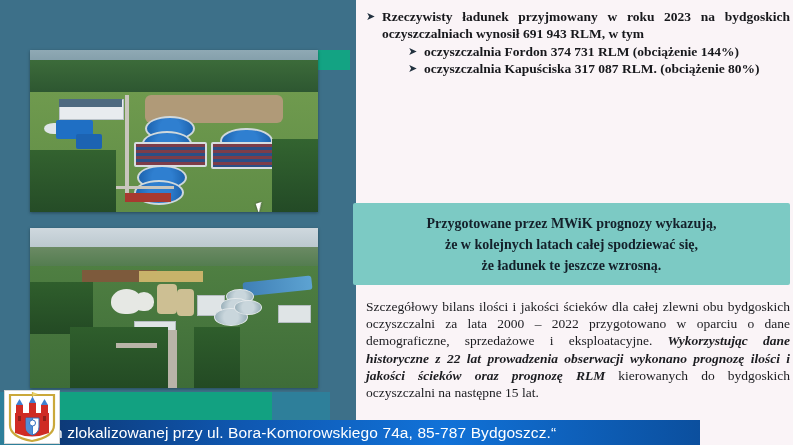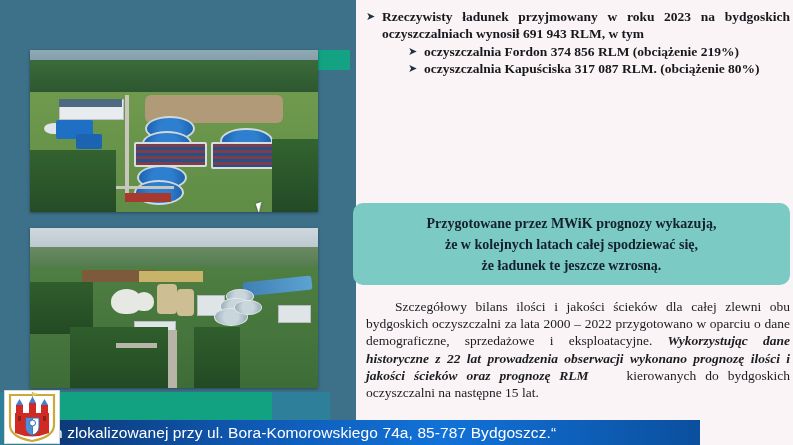--- a/index.html
+++ b/index.html
@@ -197,21 +197,21 @@
   }
 
   
   .callout {
     position: absolute;
     left: -5px;
     top: 203px;
     width: 437px;
     height: 82px;
     background: #7ccac4;
-    border-radius: 10px;
+    border-radius: 2px;
     display: flex;
     align-items: center;
     justify-content: center;
   }
   .callout-inner {
     text-align: center;
     font-family: "Liberation Serif", serif;
     font-weight: bold;
     font-size: 14px;
     line-height: 21px;
@@ -224,21 +224,21 @@
     left: 8px;
     top: 298px;
     width: 424px;
     font-family: "Liberation Serif", serif;
     font-size: 13.5px;
     line-height: 17.2px;
     text-align: justify;
     text-justify: inter-word;
     color: #1b1c20;
   }
-  .lower-para .lead { font-weight: normal; margin-left: 29px; }
+  .lower-para .lead { font-weight: normal; }
   .lower-para .strong { font-weight: bold; font-style: italic; }
 
   
   .green-bar {
     position: absolute;
     left: 60px; top: 392px;
     width: 212px; height: 28px;
     background: #12a181;
   }
   .green-bar2 {
@@ -355,21 +355,21 @@
     <div class="bullets">
 
       <div class="b-l1">
         <span class="b-arrow">➤</span>
         <span class="b-text">Rzeczywisty ładunek przyjmowany w roku 2023 na bydgoskich oczyszczalniach wynosił 691 943 RLM, w tym</span>
       </div>
 
       <div class="b-l2-wrap">
         <div class="b-l2">
           <span class="b-arrow">➤</span>
-          <span class="b-text">oczyszczalnia Fordon 374 856 RLM (obciążenie 219%)</span>
+          <span class="b-text">oczyszczalnia Fordon 374 731 RLM (obciążenie 144%)</span>
         </div>
         <div class="b-l2">
           <span class="b-arrow">➤</span>
           <span class="b-text">oczyszczalnia Kapuściska 317 087 RLM. (obciążenie 80%)</span>
         </div>
       </div>
 
     </div>
 
     <div class="callout">

